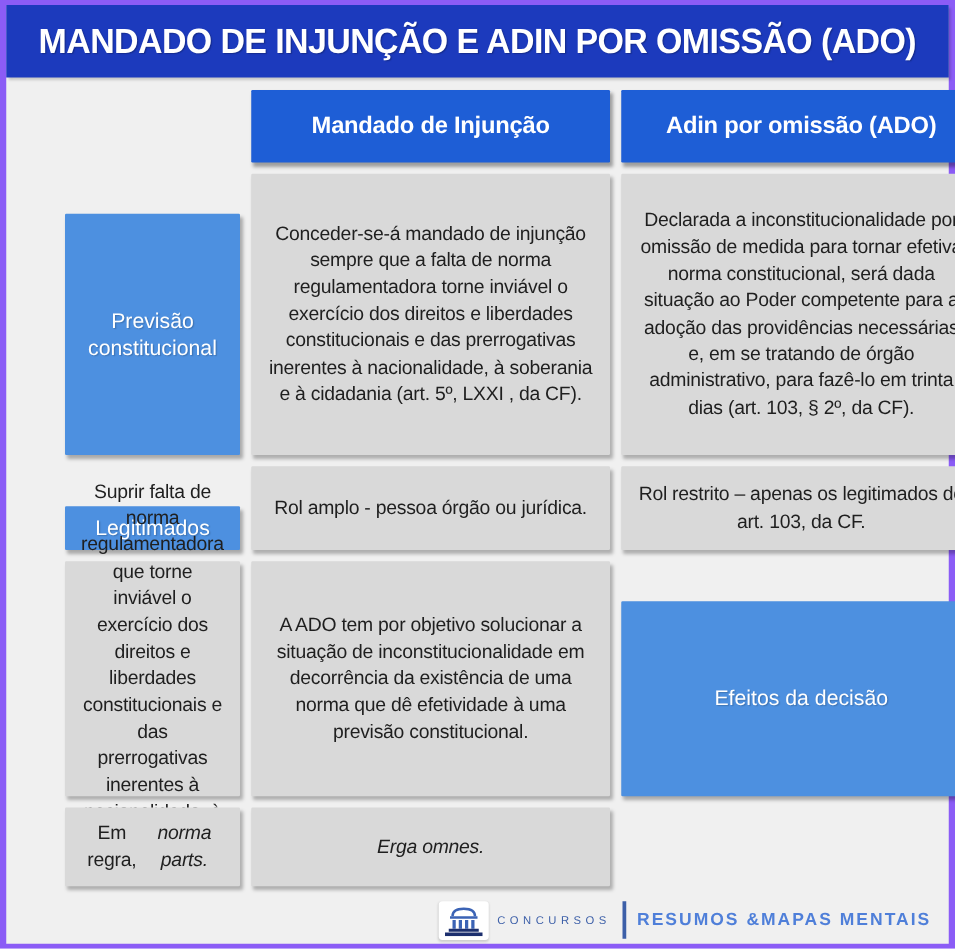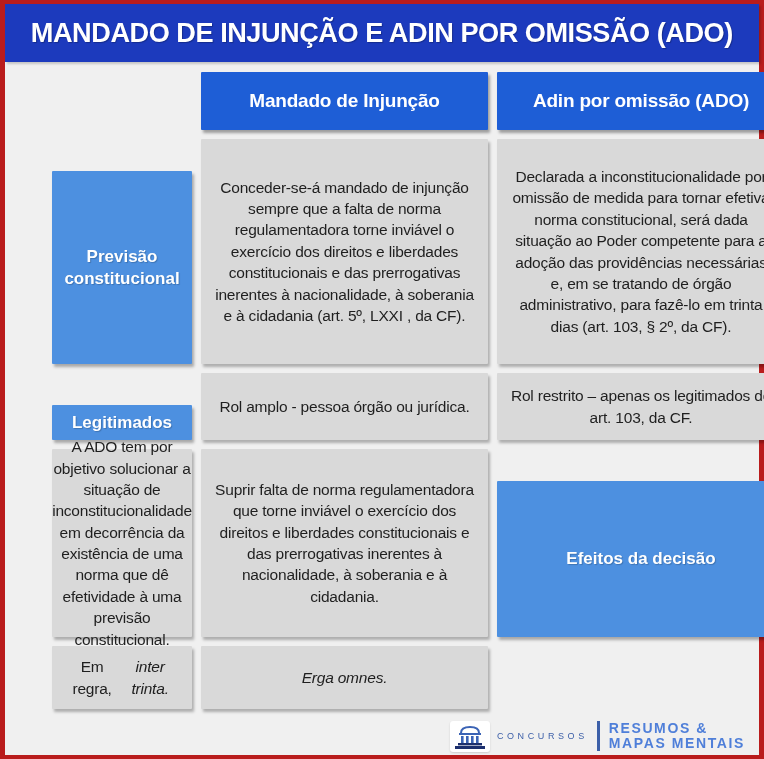--- a/index.html
+++ b/index.html
@@ -5,21 +5,21 @@
   html,body { margin:0; padding:0; }
   body {
     width:764px; height:759px;
     background:#ffffff;
     font-family:"Liberation Sans", sans-serif;
     overflow:hidden;
   }
   .page {
     position:relative;
     width:764px; height:759px;
-    background:#b91c1c;
+    background:#8b5cf6;
     box-sizing:border-box;
     padding:4px 5px;
   }
   .canvas {
     position:relative;
     width:754px; height:751px;
     background:var(--canvas_bg,#f0f0f0);
   }
   
   .title-bar {
@@ -56,21 +56,21 @@
     font-size:19px; font-weight:700;
     letter-spacing:-0.2px;
     box-shadow:2px 3px 3px rgba(0,0,0,0.35);
     border-radius:1px;
   }
   .row-lbl {
     background:var(--row_label,#4d90e0);
     color:#ffffff;
     display:flex; align-items:center; justify-content:center;
     text-align:center;
-    font-size:17px; font-weight:700;
+    font-size:17px; font-weight:400;
     line-height:1.25;
     padding:4px 8px; box-sizing:border-box;
     box-shadow:2px 3px 3px rgba(0,0,0,0.3);
     border-radius:1px;
     text-shadow:1px 1px 1px rgba(0,0,0,0.2);
     margin-top:32px;
   }
   .cell {
     background:var(--cell_bg,#d9d9d9);
     color:var(--text_dark,#1f1f1f);
@@ -106,21 +106,21 @@
   .brand-sub {
     color:var(--brand_dark,#3c5fa8);
     font-size:9px; font-weight:400; letter-spacing:3.6px;
     margin-top:1px;
   }
   .brand-divider {
     width:3px; height:30px;
     background:var(--brand_dark,#3c5fa8);
     margin:0 2px;
   }
-  .tagline-block { display:flex; flex-direction:column; line-height:1.1; }
+  .tagline-block { display:flex; line-height:1.1;text-align:right; }
   .tagline-1, .tagline-2 {
     color:var(--brand_light,#4f7fd9);
     font-size:14px; font-weight:700; letter-spacing:1.6px;
   }
 </style>
 </head>
 <body>
 
 <div class="page">
   <div class="canvas">
@@ -135,27 +135,27 @@
       <div class="col-btn">Adin por omissão (ADO)</div>
 
       <div class="row-lbl">Previsão constitucional</div>
       <div class="cell">Conceder-se-á mandado de injunção sempre que a falta de norma regulamentadora torne inviável o exercício dos direitos e liberdades constitucionais e das prerrogativas inerentes à nacionalidade, à soberania e à cidadania (art. 5º, LXXI , da CF).</div>
       <div class="cell">Declarada a inconstitucionalidade por omissão de medida para tornar efetiva norma constitucional, será dada situação ao Poder competente para a adoção das providências necessárias e, em se tratando de órgão administrativo, para fazê-lo em trinta dias (art. 103, § 2º, da CF).</div>
 
       <div class="row-lbl">Legitimados</div>
       <div class="cell">Rol amplo - pessoa órgão ou jurídica.</div>
       <div class="cell">Rol restrito – apenas os legitimados do art. 103, da CF.</div>
 
+      <div class="cell">Suprir falta de norma regulamentadora que torne inviável o exercício dos direitos e liberdades constitucionais e das prerrogativas inerentes à nacionalidade, à soberania e à cidadania.</div>
       <div class="cell">A ADO tem por objetivo solucionar a situação de inconstitucionalidade em decorrência da existência de uma norma que dê efetividade à uma previsão constitucional.</div>
-      <div class="cell">Suprir falta de norma regulamentadora que torne inviável o exercício dos direitos e liberdades constitucionais e das prerrogativas inerentes à nacionalidade, à soberania e à cidadania.</div>
 
       <div class="row-lbl">Efeitos da decisão</div>
       <div class="cell">
           <span>Em regra, </span>
-          <i>inter trinta.</i>
+          <i>norma parts.</i>
         </div>
       <div class="cell">
           <i>Erga omnes.</i>
         </div>
     </div>
 
     <div class="footer">
       <div class="brand-icon-box">
         <svg width="34" height="26" viewBox="0 0 34 26">
           <path d="M7 10 Q7 3 17 3 Q27 3 27 10 L25 10 Q25 5 17 5 Q9 5 9 10 Z" fill="#3b63b5"></path>

